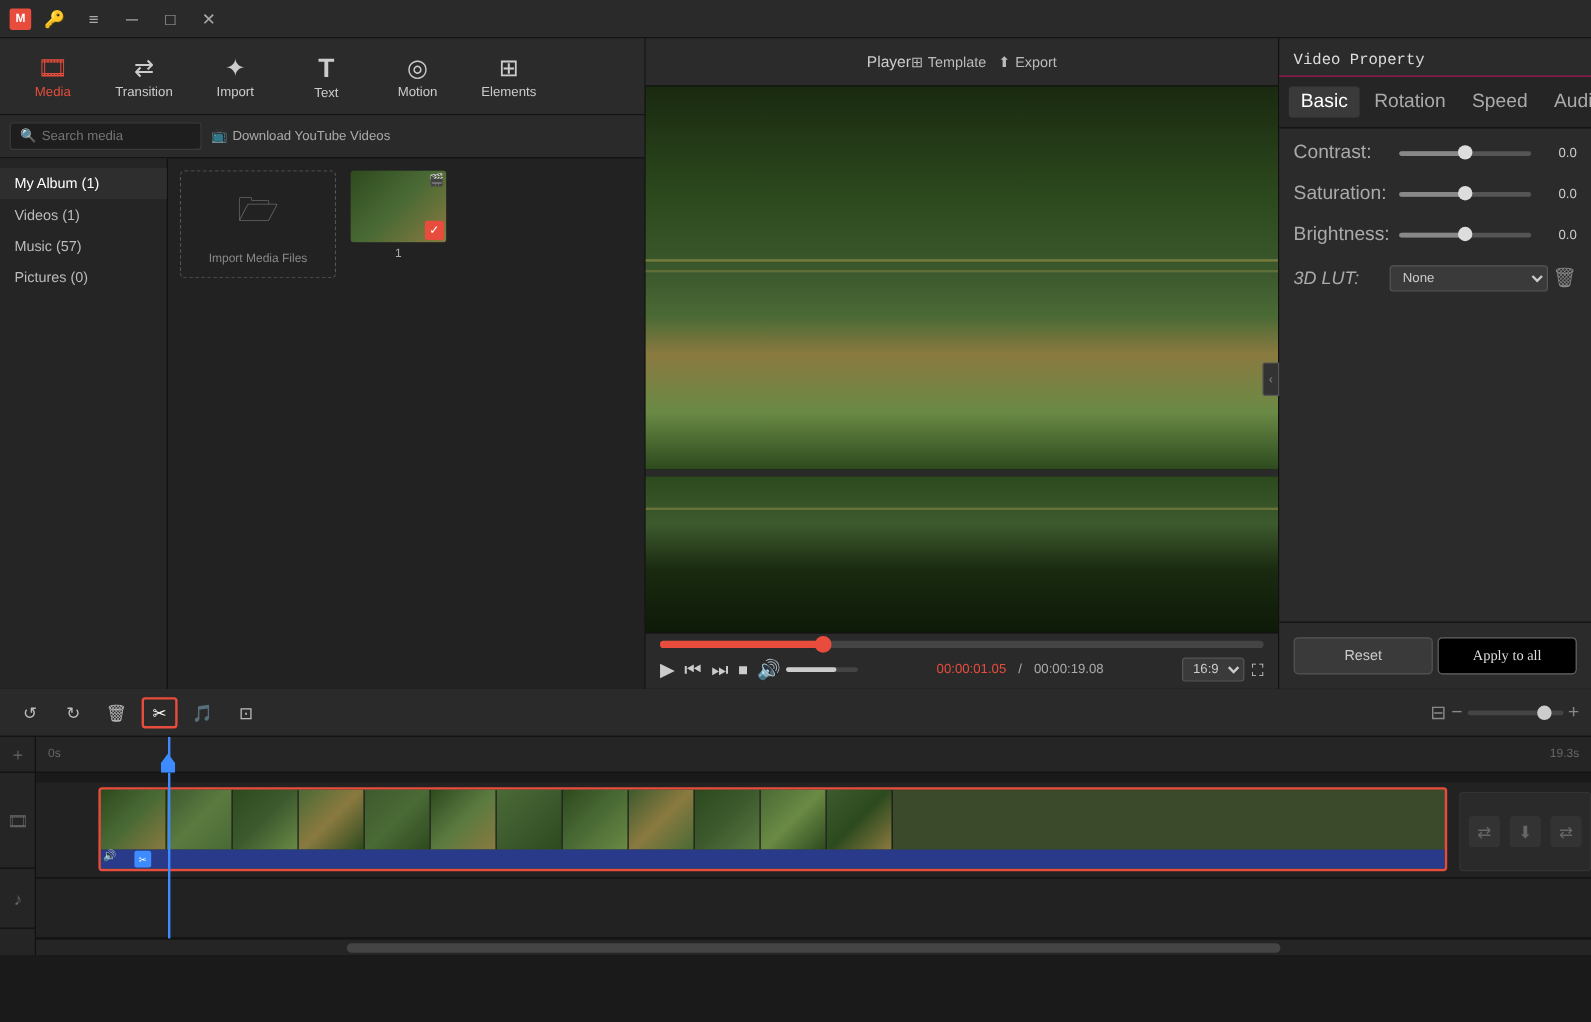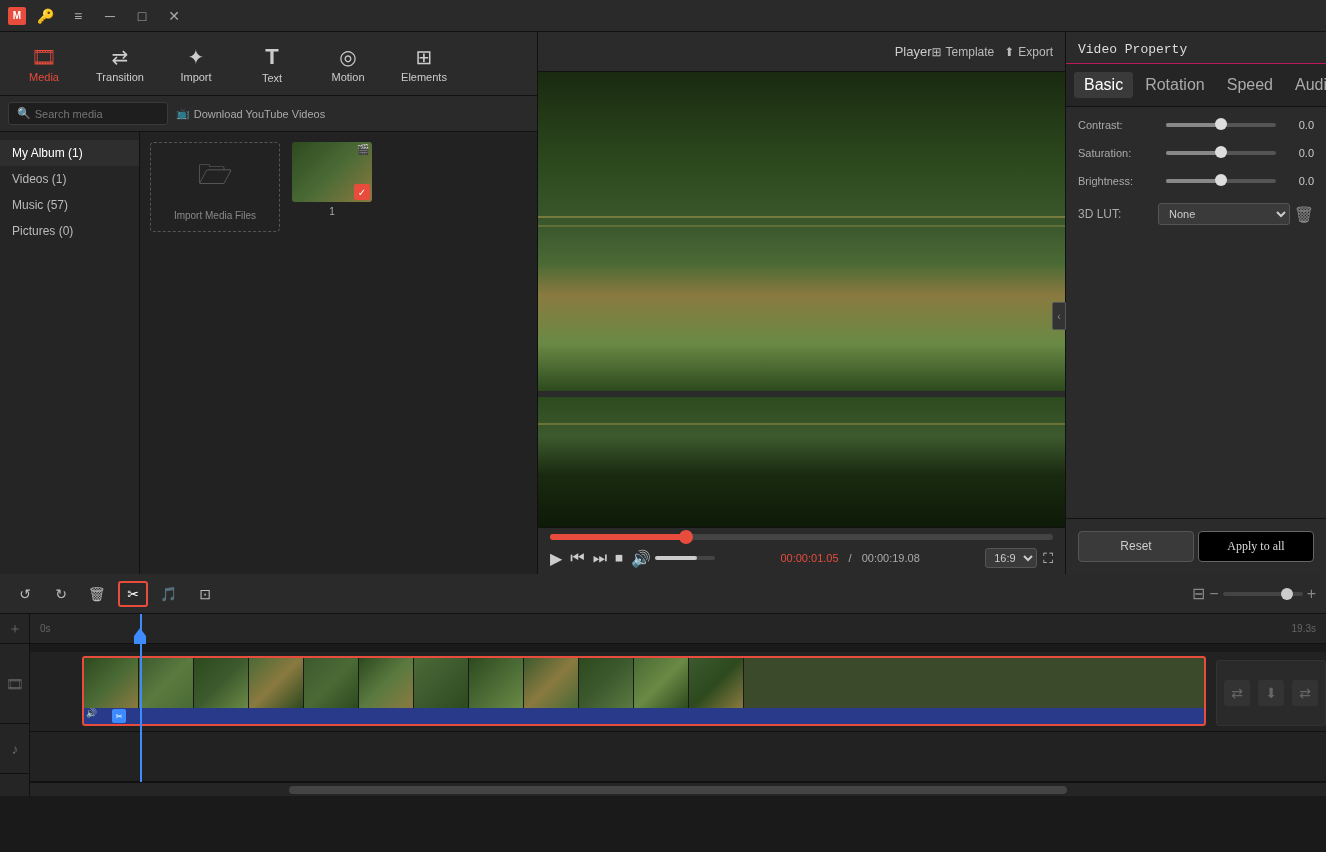--- a/index.html
+++ b/index.html
@@ -39,21 +39,21 @@
     .media-placeholder .folder-icon { font-size: 28px; color: #666; }
     .media-placeholder .import-label { font-size: 10px; color: #888; }
     .media-thumb { width: 80px; height: 60px; background: #3a3a3a; border-radius: 3px; position: relative; overflow: hidden; cursor: pointer; }
     .media-thumb-wrap { display: flex; flex-direction: column; align-items: center; gap: 4px; }
     .media-thumb-label { font-size: 10px; color: #aaa; }
     .media-thumb .check { position: absolute; bottom: 2px; right: 2px; background: #e74c3c; border-radius: 2px; width: 16px; height: 16px; display: flex; align-items: center; justify-content: center; color: white; font-size: 10px; }
     .media-thumb .video-icon { position: absolute; top: 2px; right: 2px; color: #aaa; font-size: 10px; }
 
     
     #center-panel { width: 530px; display: flex; flex-direction: column; border-right: 1px solid #111; }
-    #player-header { background: #2b2b2b; height: 40px; display: flex; align-items: center; padding: 0 12px; border-bottom: 1px solid #111; justify-content: flex-end; }
+    #player-header { background: #2b2b2b; height: 40px; display: flex; align-items: center; padding: 0 12px; border-bottom: 1px solid #111; justify-content: center; }
     #player-header .player-title { font-size: 13px; color: #ccc; }
     #player-header-right { display: flex; gap: 10px; align-items: center; }
     .header-btn { display: flex; align-items: center; gap: 4px; cursor: pointer; color: #bbb; font-size: 12px; }
 
     #video-preview { flex: 1; background: #111; position: relative; display: flex; flex-direction: column; }
 
     #player-controls { background: #2a2a2a; padding: 6px 12px; border-top: 1px solid #111; }
     #progress-bar-wrap { width: 100%; height: 6px; background: #444; border-radius: 3px; margin-bottom: 8px; position: relative; cursor: pointer; }
     #progress-fill { height: 100%; width: 27%; background: #e74c3c; border-radius: 3px; }
     #progress-thumb { position: absolute; top: -4px; left: 27%; width: 14px; height: 14px; background: #e74c3c; border-radius: 50%; transform: translateX(-7px); }
@@ -69,27 +69,27 @@
 
     
     #right-panel { width: 260px; background: #2b2b2b; display: flex; flex-direction: column; }
     #right-panel-header { padding: 10px 12px 6px; border-bottom: 1px solid #be185d; font-family: Liberation Mono, monospace; }
     #right-panel-title { font-size: 13px; color: #ddd; font-weight: 500; }
     #property-tabs { display: flex; gap: 2px; padding: 8px; background: #252525; border-bottom: 1px solid #111; }
     .prop-tab { padding: 4px 10px; border-radius: 3px; cursor: pointer; font-size: 16px; color: #aaa; }
     .prop-tab.active { background: #3a3a3a; color: #fff; }
     #property-content { padding: 12px; flex: 1; }
     .prop-row { display: flex; align-items: center; margin-bottom: 16px; }
-    .prop-label { width: 80px; font-size: 11px; color: #aaa; }
+    .prop-label { width: 80px; font-size: 16px; color: #aaa; }
     .prop-slider-wrap { flex: 1; position: relative; height: 4px; background: #555; border-radius: 2px; margin: 0 8px; }
     .prop-slider-fill { height: 100%; background: #888; border-radius: 2px; width: 50%; }
     .prop-slider-thumb { position: absolute; top: -5px; left: 50%; transform: translateX(-50%); width: 12px; height: 12px; background: #ddd; border-radius: 50%; }
     .prop-value { width: 30px; text-align: right; font-size: 11px; color: #ccc; }
     .prop-row-lut { display: flex; align-items: center; margin-bottom: 16px; }
-    .lut-label { width: 80px; font-size: 12px; color: #aaa; }
+    .lut-label { width: 80px; font-size: 15px; color: #aaa; font-style: italic; }
     .lut-select-wrap { flex: 1; display: flex; align-items: center; gap: 4px; }
     .lut-select { background: #3a3a3a; border: 1px solid #555; color: #ccc; padding: 3px 6px; font-size: 11px; border-radius: 3px; flex: 1; }
     .lut-delete { color: #888; cursor: pointer; font-size: 16px; }
     #property-footer { padding: 12px; display: flex; gap: 4px; border-top: 1px solid #111; }
     .prop-footer-btn { flex: 1; padding: 7px; border-radius: 4px; text-align: center; cursor: pointer; font-size: 12px; }
     .prop-footer-btn.reset { background: #3a3a3a; color: #ccc; border: 1px solid #555; }
     .prop-footer-btn.apply { background: #000000; color: #ddd; border: 1px solid #666; font-family: Liberation Serif, serif; }
     #collapse-btn { position: absolute; right: 260px; top: 270px; width: 14px; height: 28px; background: #333; border: 1px solid #555; border-radius: 2px 0 0 2px; display: flex; align-items: center; justify-content: center; cursor: pointer; color: #888; font-size: 10px; }
     #timeline-toolbar { height: 40px; background: #2a2a2a; display: flex; align-items: center; padding: 0 10px; gap: 6px; border-bottom: 1px solid #111; }
     .tl-btn { width: 30px; height: 26px; display: flex; align-items: center; justify-content: center; border-radius: 3px; cursor: pointer; color: #bbb; font-size: 14px; }

